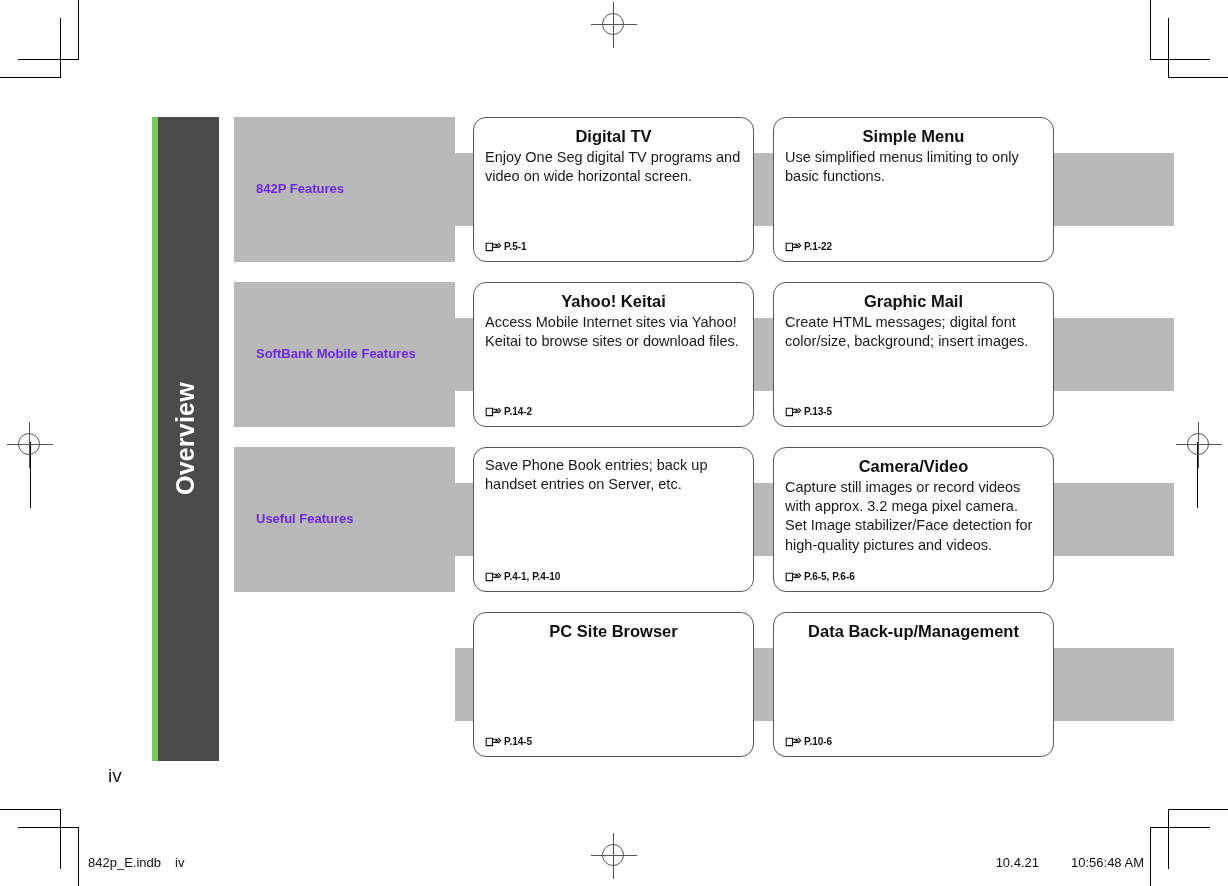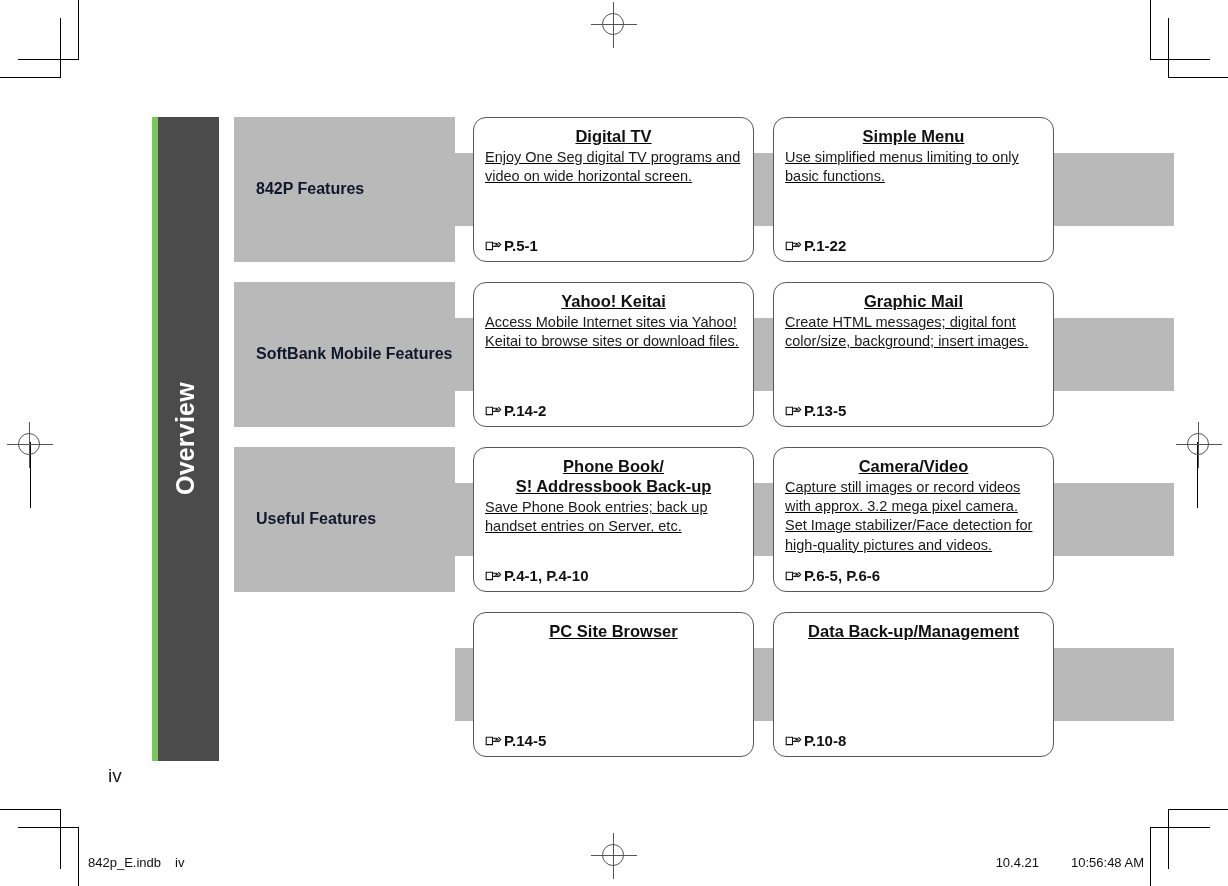--- a/index.html
+++ b/index.html
@@ -117,23 +117,23 @@
     left: 0; top: 0;
     width: 221px;
     height: 145px;
     background: #b9b9b9;
     display: flex;
     align-items: center;
     box-sizing: border-box;
     padding-left: 22px;
   }
   .cat-label {
-    font-size: 16px;
+    font-size: 13px;
     font-weight: bold;
-    color: #0f172a;
+    color: #6d28d9;
     line-height: 1.28;
     text-align: right;
   }
 
   
   .band {
     position: absolute;
     left: 221px;
     top: 36px;
     width: 719px;
@@ -145,21 +145,20 @@
   .card {
     position: absolute;
     top: 0;
     width: 281px;
     height: 145px;
     background: #ffffff;
     border: 1.6px solid #58585a;
     border-radius: 13px;
     box-sizing: border-box;
     padding: 8px 11px 6px 11px;
-    text-decoration: underline;
   }
   .card.c1 { left: 239px; }
   .card.c2 { left: 539px; }
 
   .card-title {
     font-size: 16.5px;
     font-weight: bold;
     color: #111;
     text-align: center;
     line-height: 1.22;
@@ -171,21 +170,21 @@
     line-height: 1.32;
     margin: 0;
   }
   .card-ref {
     position: absolute;
     left: 11px;
     bottom: 7px;
     display: flex;
     align-items: center;
     gap: 2px;
-    font-size: 15px;
+    font-size: 10px;
     font-weight: bold;
     color: #111;
     white-space: nowrap;
     margin-top: 23px;
   }
   .hand-icon {
     display: inline-block;
     width: 17px;
     height: 15px;
     flex: 0 0 auto;
@@ -358,22 +357,20 @@
         </div>
       </div>
     </div>
 
     <div class="row">
       <div class="band"></div>
       <div class="cat-block">
         <div class="cat-label">Useful Features</div>
       </div>
       <div class="card c1">
-        <div class="card-title" style="white-space:pre-line;">Phone Book/
-S! Addressbook Back-up</div>
         <div class="card-desc">Save Phone Book entries; back up handset entries on Server, etc.</div>
         <div class="card-ref">
           <span class="hand-icon">
             <svg viewBox="0 0 17 15" width="17" height="15">
                 <g fill="none" stroke="#111" stroke-width="1.1">
                   <path d="M1.2 4.2h6.3v7.4H1.2z"></path>
                   <path d="M7.5 5.2h4.1c.8 0 .9.6.3 1l-1.1.8h3.3"></path>
                   <path d="M7.5 8.4h5.9"></path>
                   <path d="M13.3 4.1l2.4 2.5-2.4 2.5"></path>
                 </g>
@@ -425,21 +422,21 @@
           <span class="hand-icon">
             <svg viewBox="0 0 17 15" width="17" height="15">
                 <g fill="none" stroke="#111" stroke-width="1.1">
                   <path d="M1.2 4.2h6.3v7.4H1.2z"></path>
                   <path d="M7.5 5.2h4.1c.8 0 .9.6.3 1l-1.1.8h3.3"></path>
                   <path d="M7.5 8.4h5.9"></path>
                   <path d="M13.3 4.1l2.4 2.5-2.4 2.5"></path>
                 </g>
               </svg>
           </span>
-          <span>P.10-8</span>
+          <span>P.10-6</span>
         </div>
       </div>
     </div>
 
   </div>
 </div>
 
 <div class="footer">
   <div class="footer-left">
     <span>842p_E.indb</span>

